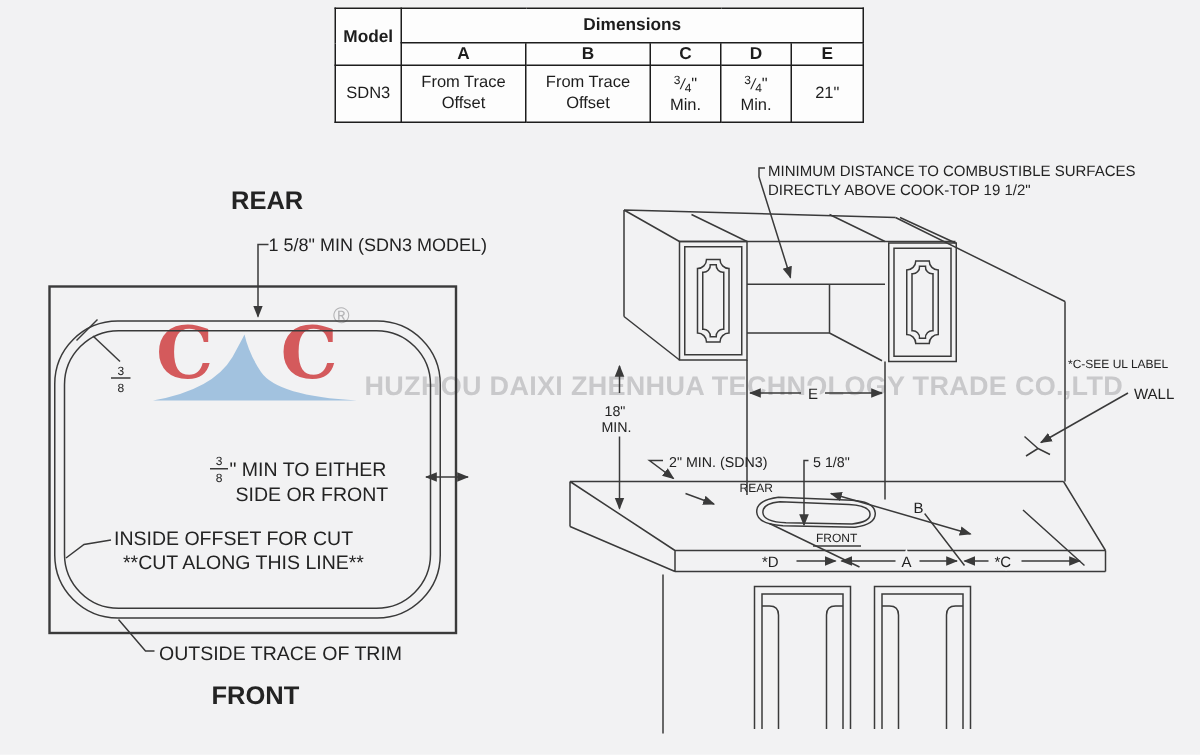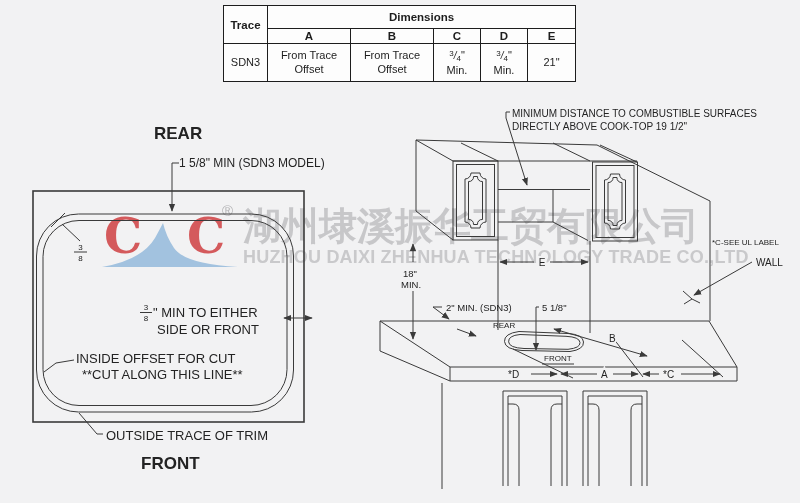--- a/index.html
+++ b/index.html
@@ -40,36 +40,35 @@
 
 <div id="root">
 
   <div id="wm">
     <span id="c1" class="logo-c">C</span>
     <span id="c2" class="logo-c">C</span>
     <svg id="mountain" width="140" height="50">
       <path d="M2,47 Q42,40 55,18 Q61,7 63,3 Q66,16 74,28 Q85,44 138,47 Z" fill="#a2c2df"></path>
     </svg>
     <span id="reg">®</span>
-    <div id="wm-cn">湖州埭溪振华工贸有限公司</div>
     <div id="wm-en">HUZHOU DAIXI ZHENHUA TECHNOLOGY TRADE CO.,LTD</div>
   </div>
 
   <table id="tbl">
     <colgroup>
         <col style="width:44px">
         <col style="width:83px">
         <col style="width:83px">
       <col style="width:47px">
         <col style="width:47px">
         <col style="width:48px">
       </colgroup>
     <tbody>
         <tr style="height:23px">
-      <td class="hd" rowspan="2">Trace</td>
+      <td class="hd" rowspan="2">Model</td>
       <td class="hd" colspan="5">Dimensions</td>
     </tr>
     <tr style="height:14px">
       <td class="hd">A</td>
       <td class="hd">B</td>
       <td class="hd">C</td>
       <td class="hd">D</td>
       <td class="hd">E</td>
     </tr>
     <tr style="height:38px">

